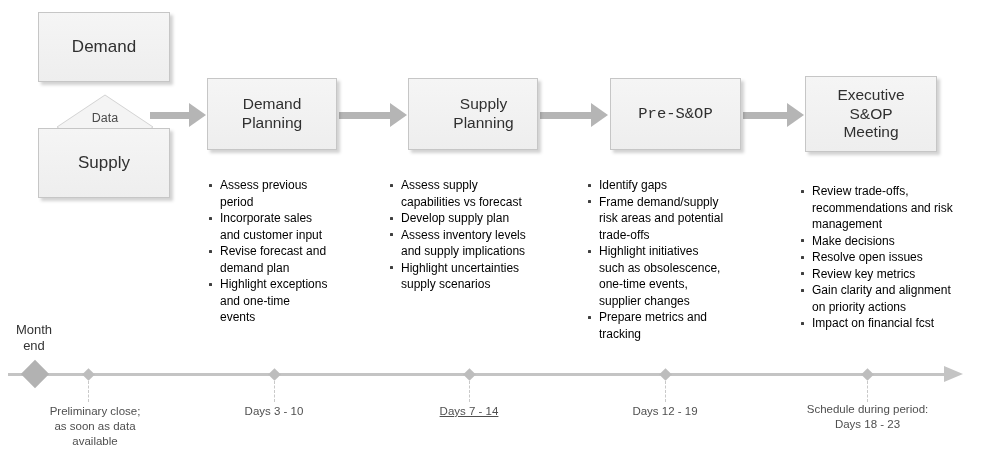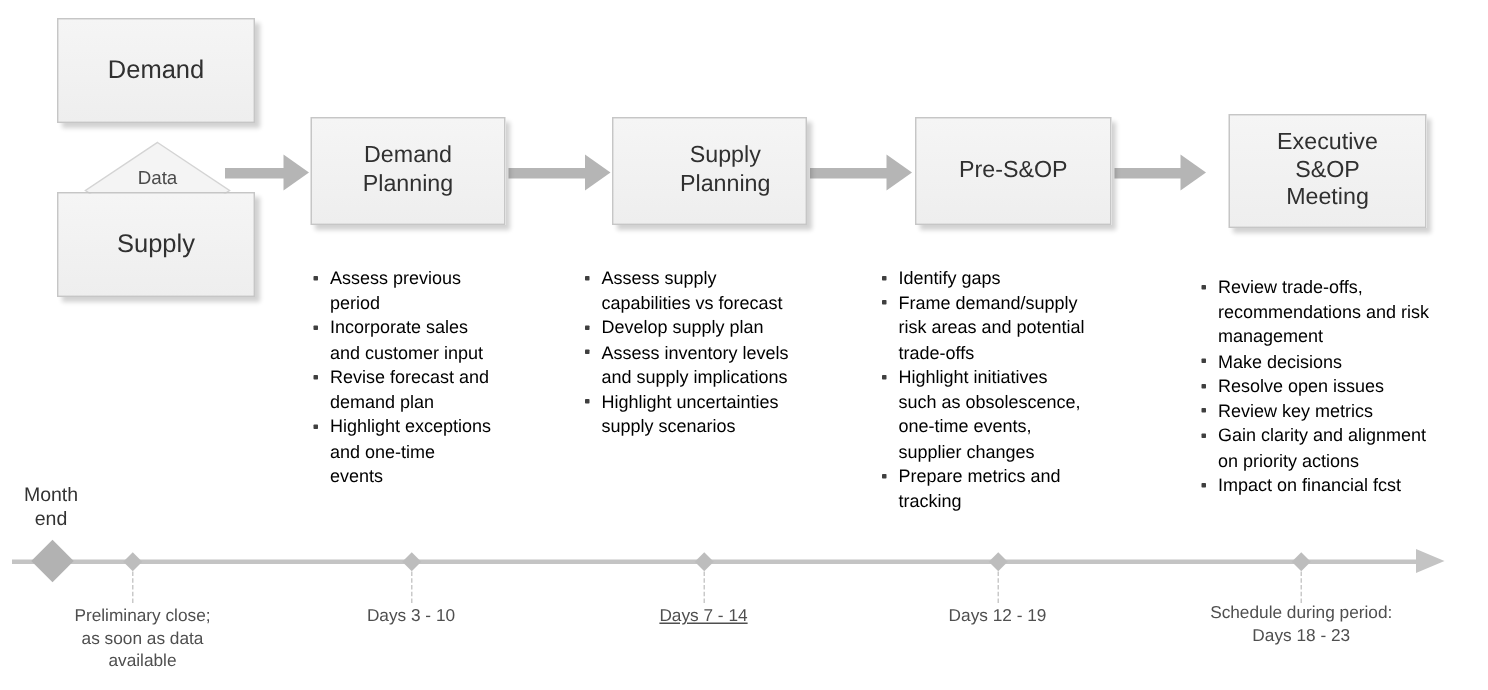--- a/index.html
+++ b/index.html
@@ -15,22 +15,22 @@
     display:flex; align-items:center; justify-content:center; text-align:center;
     color:#303030; z-index:2;
   }
   .input-box { left:38px; width:132px; height:70px; font-size:17px; }
   .input-demand { top:12px; }
   .input-supply { top:128px; }
   .stage-box { top:78px; width:130px; height:72px; font-size:15.5px; line-height:1.22; }
   .stage-box .title-wrap { display:inline-block; width:96px; }
   .stage-0 { left:207px;align-items:center; }
   .stage-1 { left:408px;padding-left:21px; }
-  .stage-2 { left:610px; width:131px; }
-  .stage-3 { left:805px; top:76px; width:132px; height:76px;margin-left:14px; }
+  .stage-2 { left:610px; width:131px;font-family:Liberation Mono, monospace; }
+  .stage-3 { left:805px; top:76px; width:132px; height:76px; }
   
   .gateway { position:absolute; left:56px; top:94px; width:98px; height:66px; z-index:1; }
   .gateway svg { display:block; }
   .gateway .glabel {
     position:absolute; left:50%; top:50%; transform:translate(-50%,-50%);
     width:66px; text-align:center; font-size:12.5px; line-height:1.25; color:#4a4a4a;
   }
   
   .arrow { position:absolute; top:103px; height:24px; z-index:0; }
   .arrow .shaft { position:absolute; left:0; top:8.5px; height:7px; background:#b5b5b5; }

